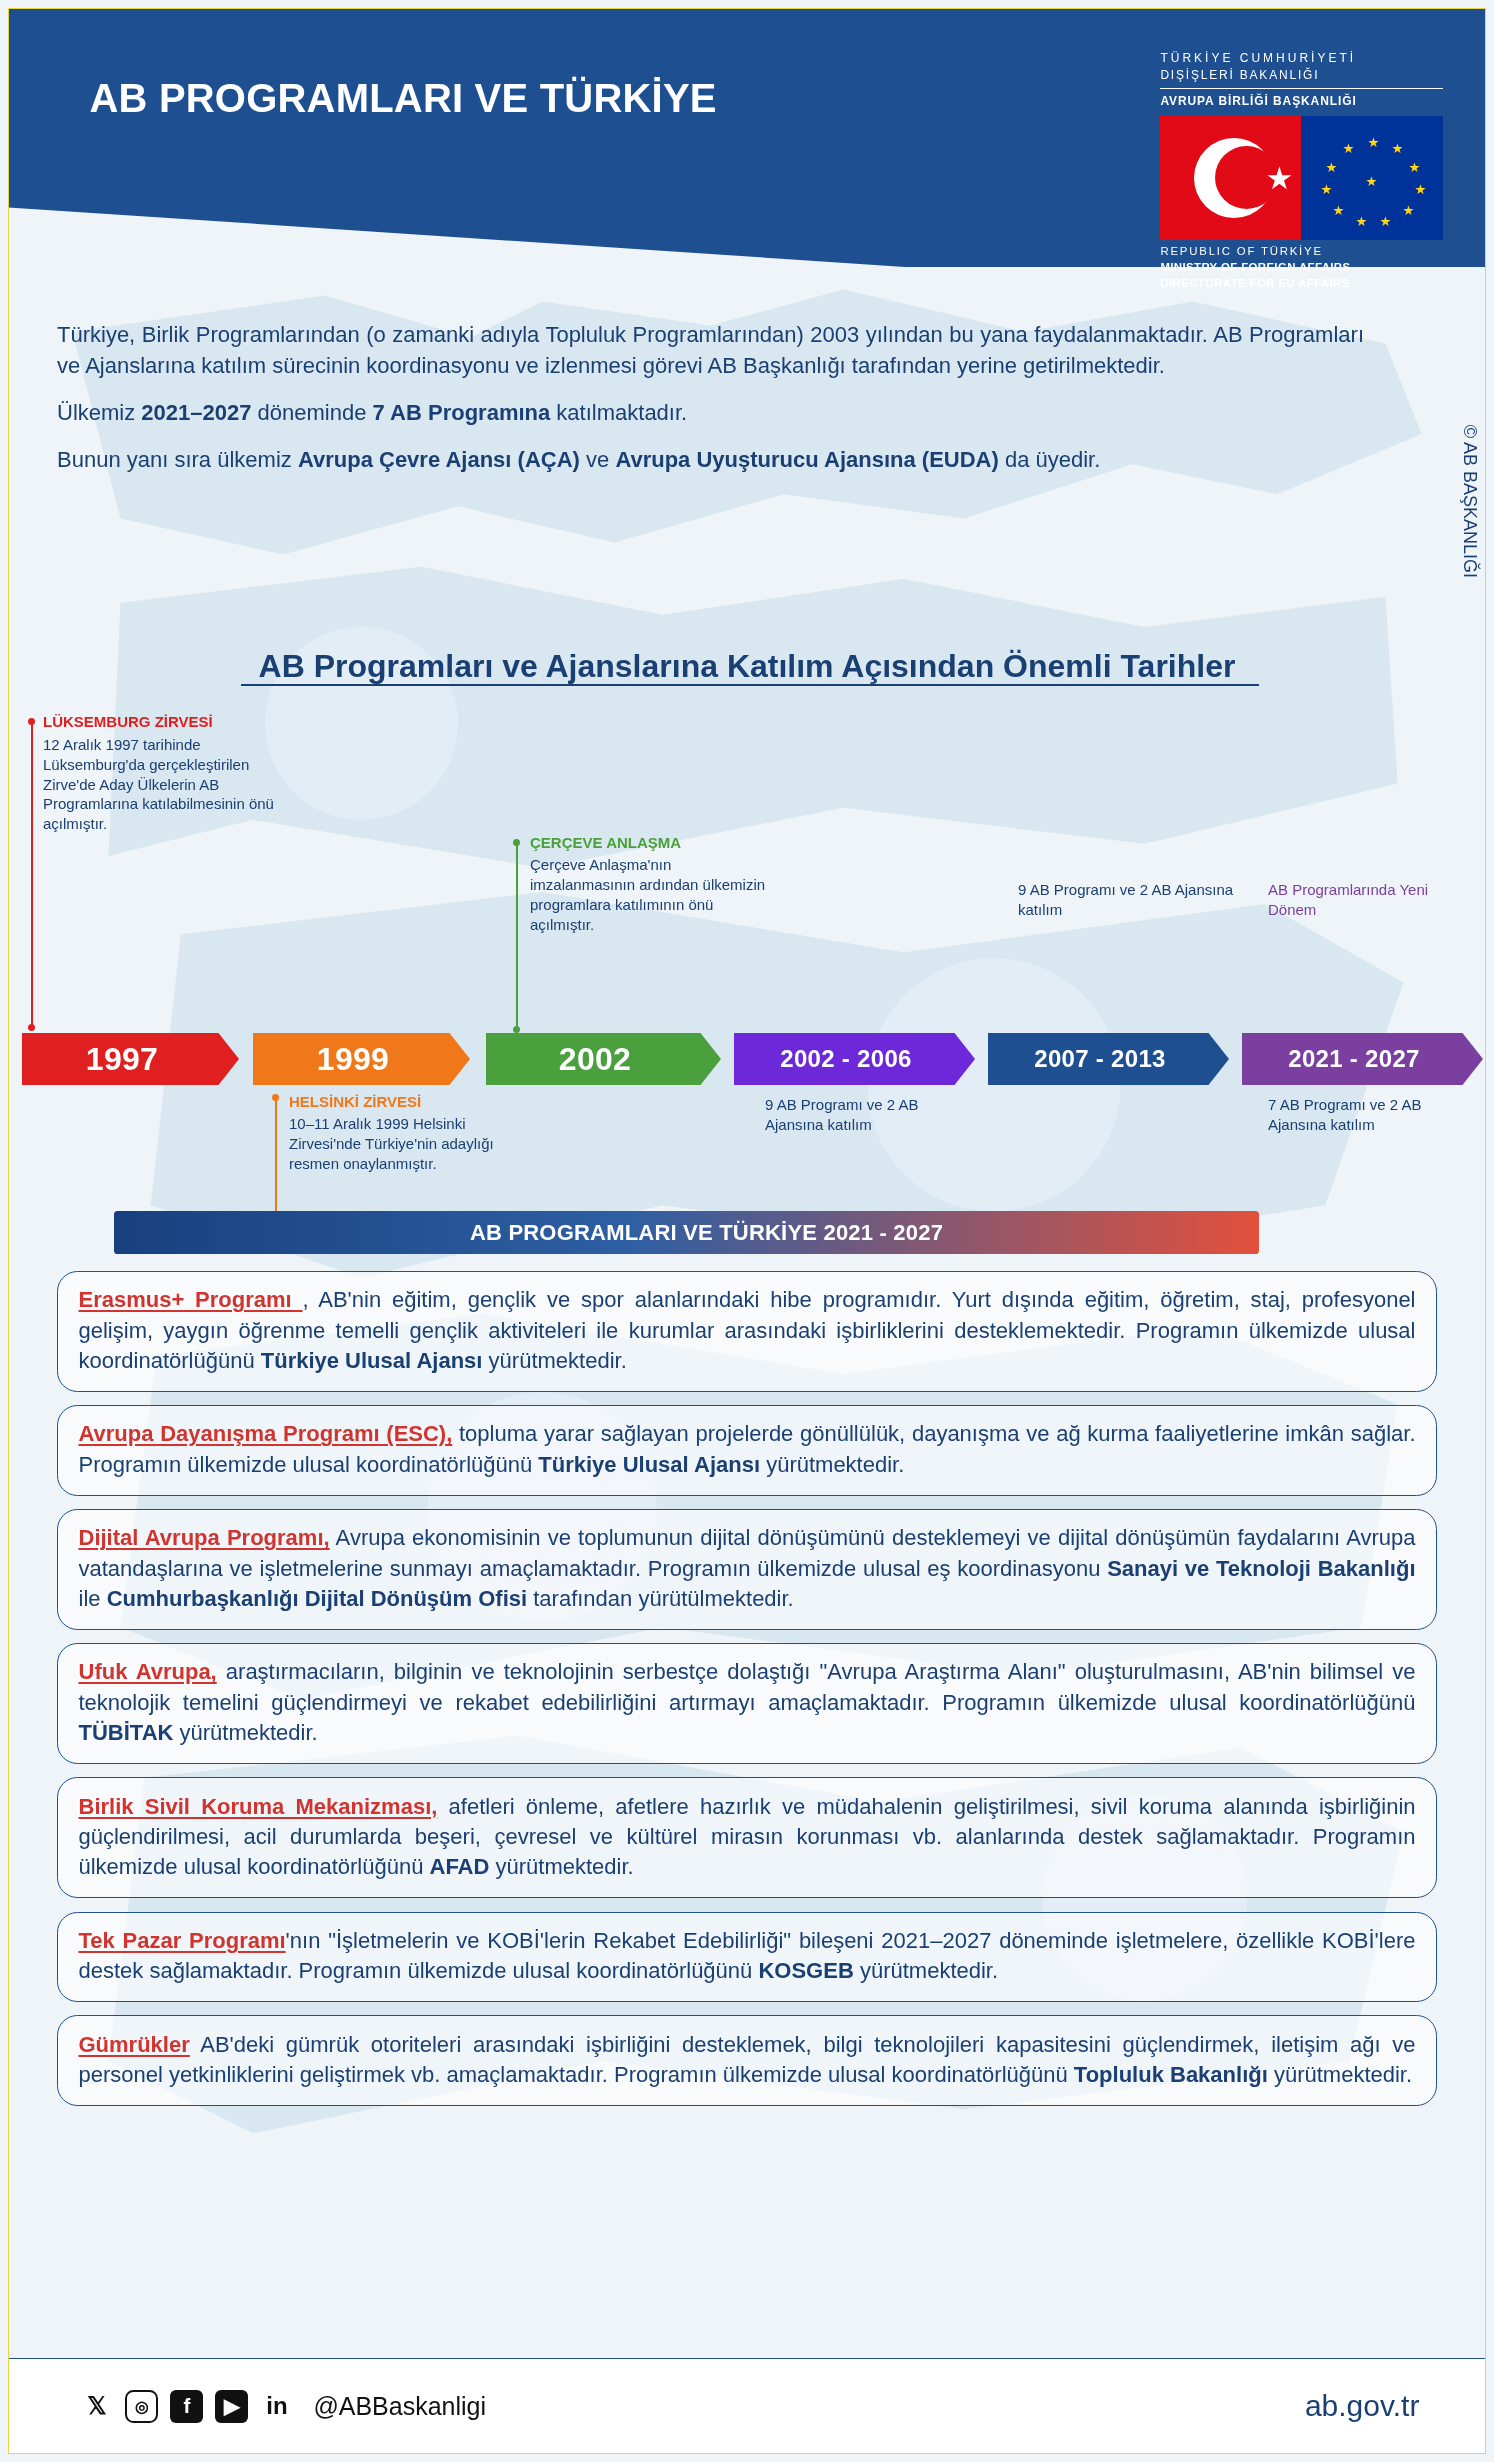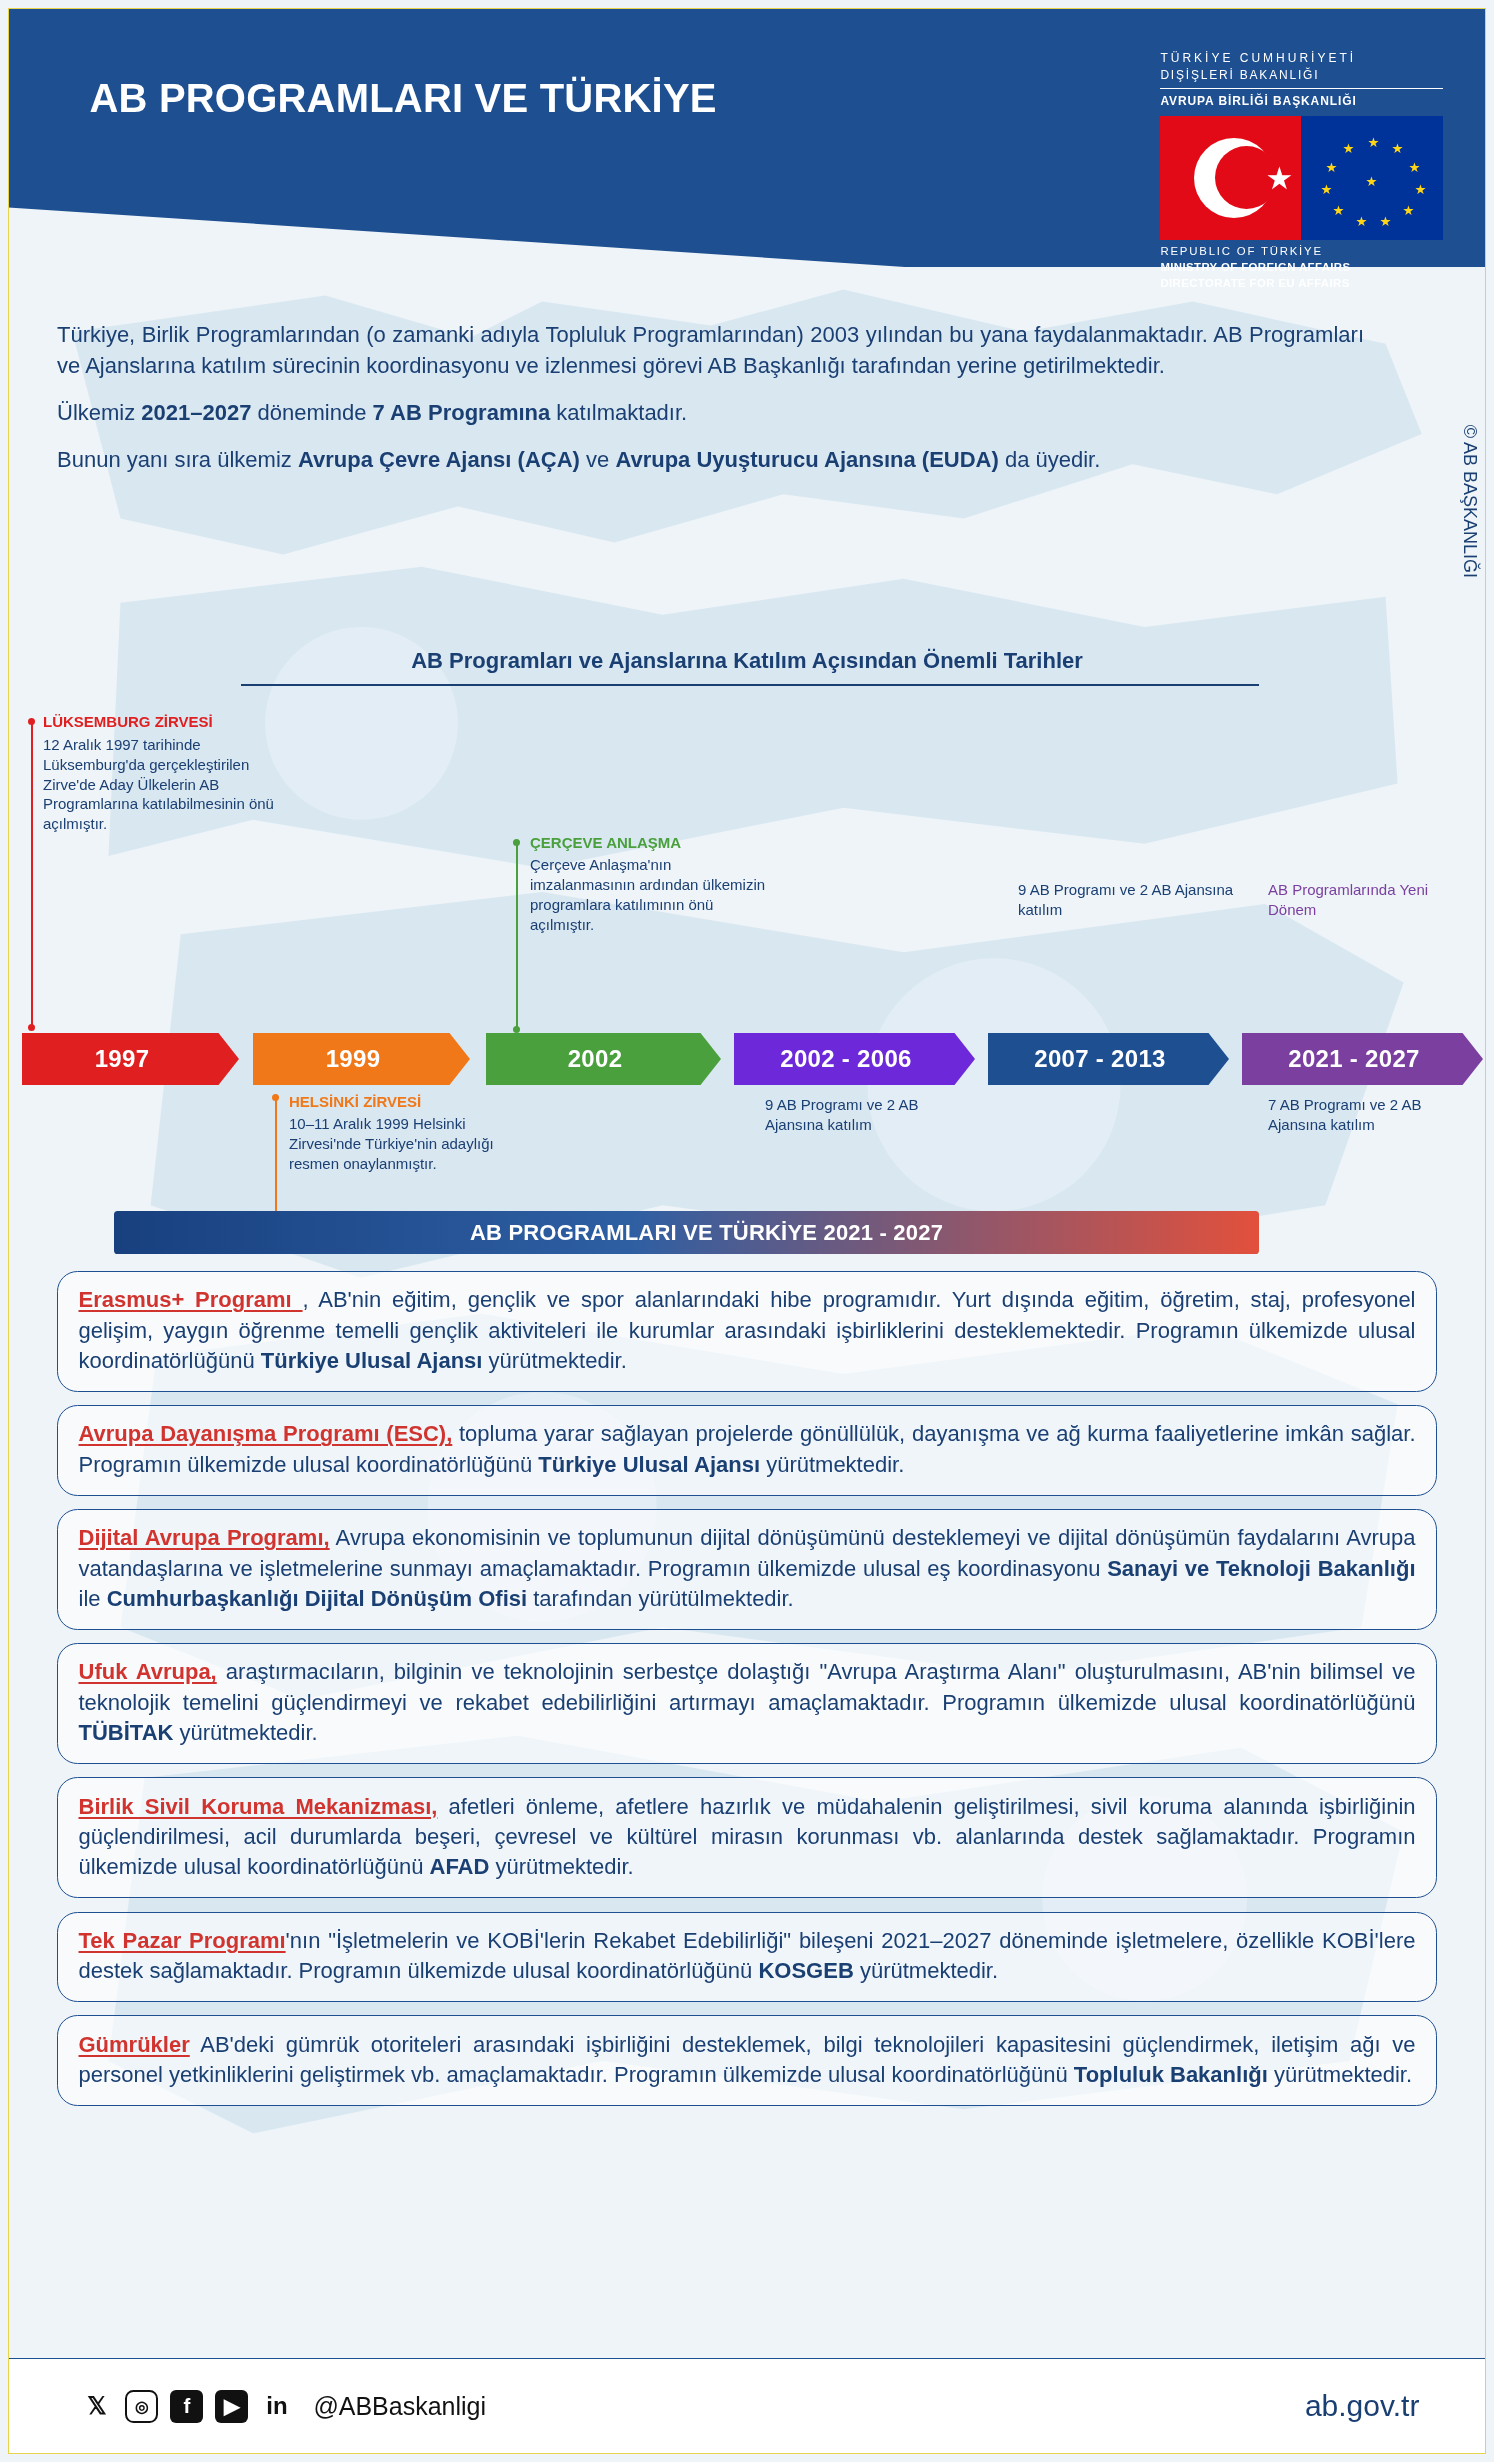--- a/index.html
+++ b/index.html
@@ -141,21 +141,21 @@
     z-index: 20;
   }
 
   
   .tl-title {
     position: absolute;
     left: 0; top: 648px;
     width: 1494px;
     text-align: center;
     color: #1a3f73;
-    font-size: 22px;
+    font-size: 32px;
     font-weight: bold;
     z-index: 10;
   }
   .tl-underline {
     position: absolute;
     left: 241px; top: 684px;
     width: 1018px; height: 2.4px;
     background: #1a3f73;
     z-index: 10;
   }
@@ -166,21 +166,21 @@
     z-index: 10;
   }
   .chev {
     position: absolute;
     height: 52px;
     color: #ffffff;
     font-weight: bold;
     display: flex;
     align-items: center;
     justify-content: center;
-    font-size: 24px;
+    font-size: 32px;
     letter-spacing: 0.3px;
   }
   .chev.arrow {
     clip-path: polygon(0 0, calc(100% - 20.5px) 0, 100% 50%, calc(100% - 20.5px) 100%, 0 100%);
     padding-right: 17px;
   }
   .note {
     position: absolute;
     font-size: 15px;
     line-height: 1.33;

